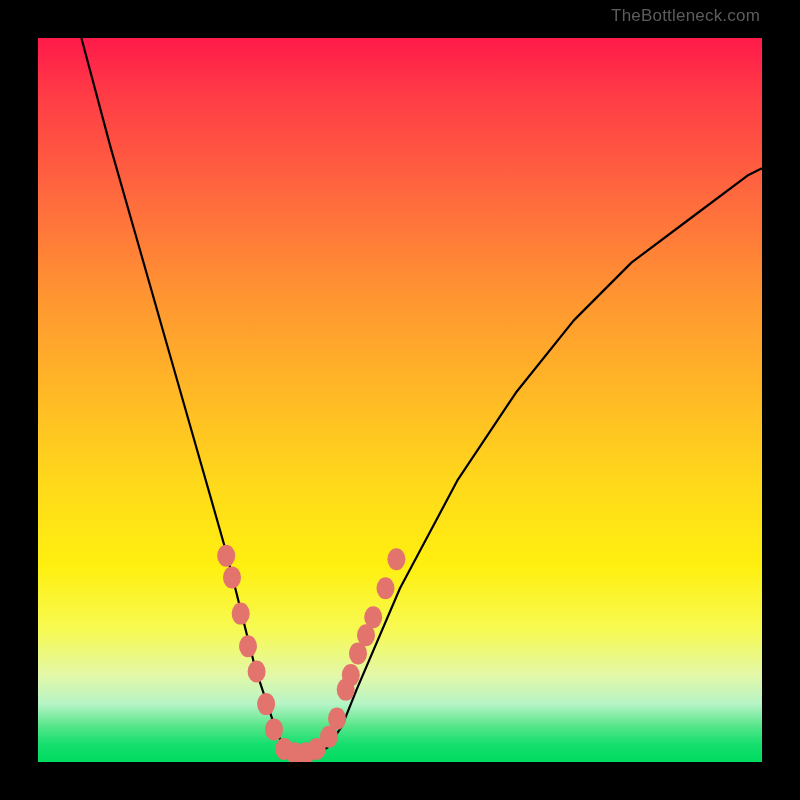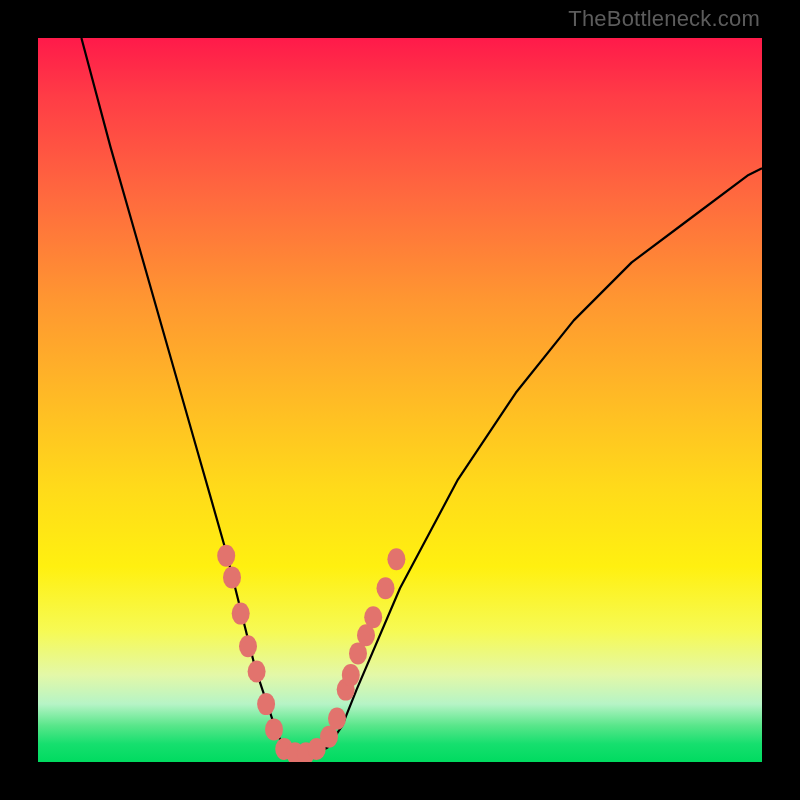--- a/index.html
+++ b/index.html
@@ -36,21 +36,21 @@
       #58e68a 95%,
       #16df6e 97.5%,
       #00db60 100%
     );
   }
   .watermark {
     position: absolute;
     top: 6px;
     right: 40px;
     color: #5c5c5c;
-    font-size: 22px;
+    font-size: 17px;
     letter-spacing: 0.2px;
     font-weight: 500;
   }
   svg.curve {
     position: absolute;
     top: 0;
     left: 0;
     width: 724px;
     height: 724px;
   }

